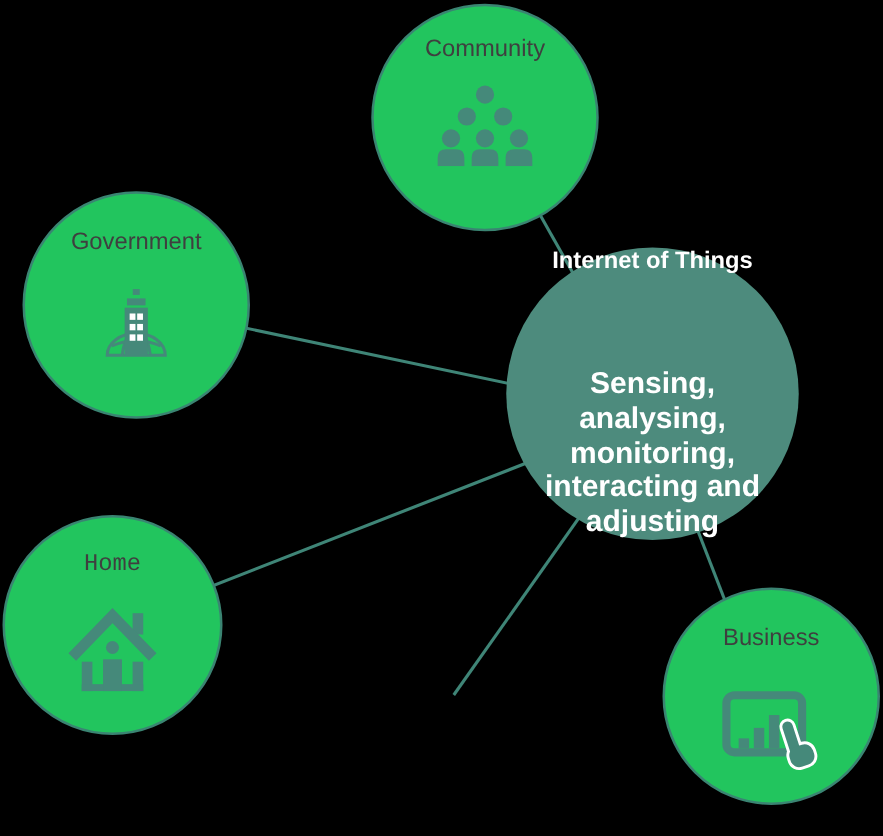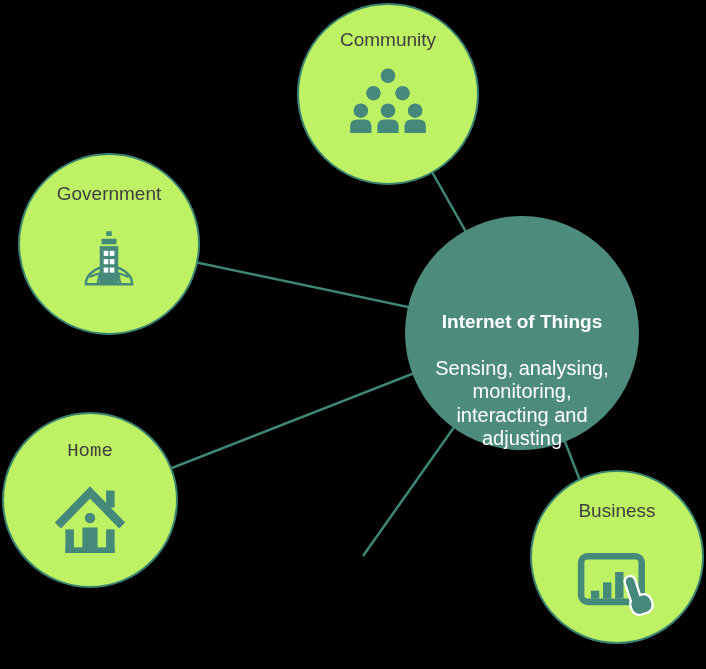--- a/index.html
+++ b/index.html
@@ -20,51 +20,51 @@
     background: var(--background-color);
     font-family: "Liberation Sans", sans-serif;
     overflow: hidden;
   }
   svg.links { position: absolute; left: 0; top: 0; }
   svg.links line { stroke: var(--line-color); stroke-width: 2.5; }
 
   .node { position: absolute; border-radius: 50%; }
 
   .sat {
-    background: #bef264;
+    background: #22c55e;
     border: 2px solid var(--ring-color);
   }
   .sat .label {
     position: absolute;
     left: 0; right: 0;
     text-align: center;
     font-size: 19px;
     color: var(--label-color);
   }
   .sat .icon {
     position: absolute;
     left: 50%;
     transform: translateX(-50%);
     color: var(--icon-color);
     display: block;
   }
 
   .central {
-    left: 405px; top: 216px; width: 234px; height: 234px;
+    left: 405px; top: 198px; width: 234px; height: 234px;
     background: var(--center-fill);
     color: var(--center-text-color);
     display: flex;
     flex-direction: column;
     align-items: center;
-    justify-content: flex-end;
+    justify-content: space-between;
     text-align: center;
     padding: 0 18px;
   }
   .central .title { font-size: 19px; font-weight: bold; margin-bottom: 24px; }
-  .central .desc { font-size: 20px; line-height: 1.16; white-space: pre-line; }
+  .central .desc { font-size: 24px; line-height: 1.16; white-space: pre-line; font-weight: bold; }
 
   #node-community  { left: 297px; top: 3px;   width: 182px; height: 182px; }
   #node-community .label { top: 24px; }
   #node-community .icon  { top: 62px; }
 
   #node-government { left: 18px;  top: 153px; width: 182px; height: 182px; }
   #node-government .label { top: 28px; }
   #node-government .icon  { top: 76px; }
 
   #node-home       { left: 2px;   top: 412px; width: 176px; height: 176px; }

